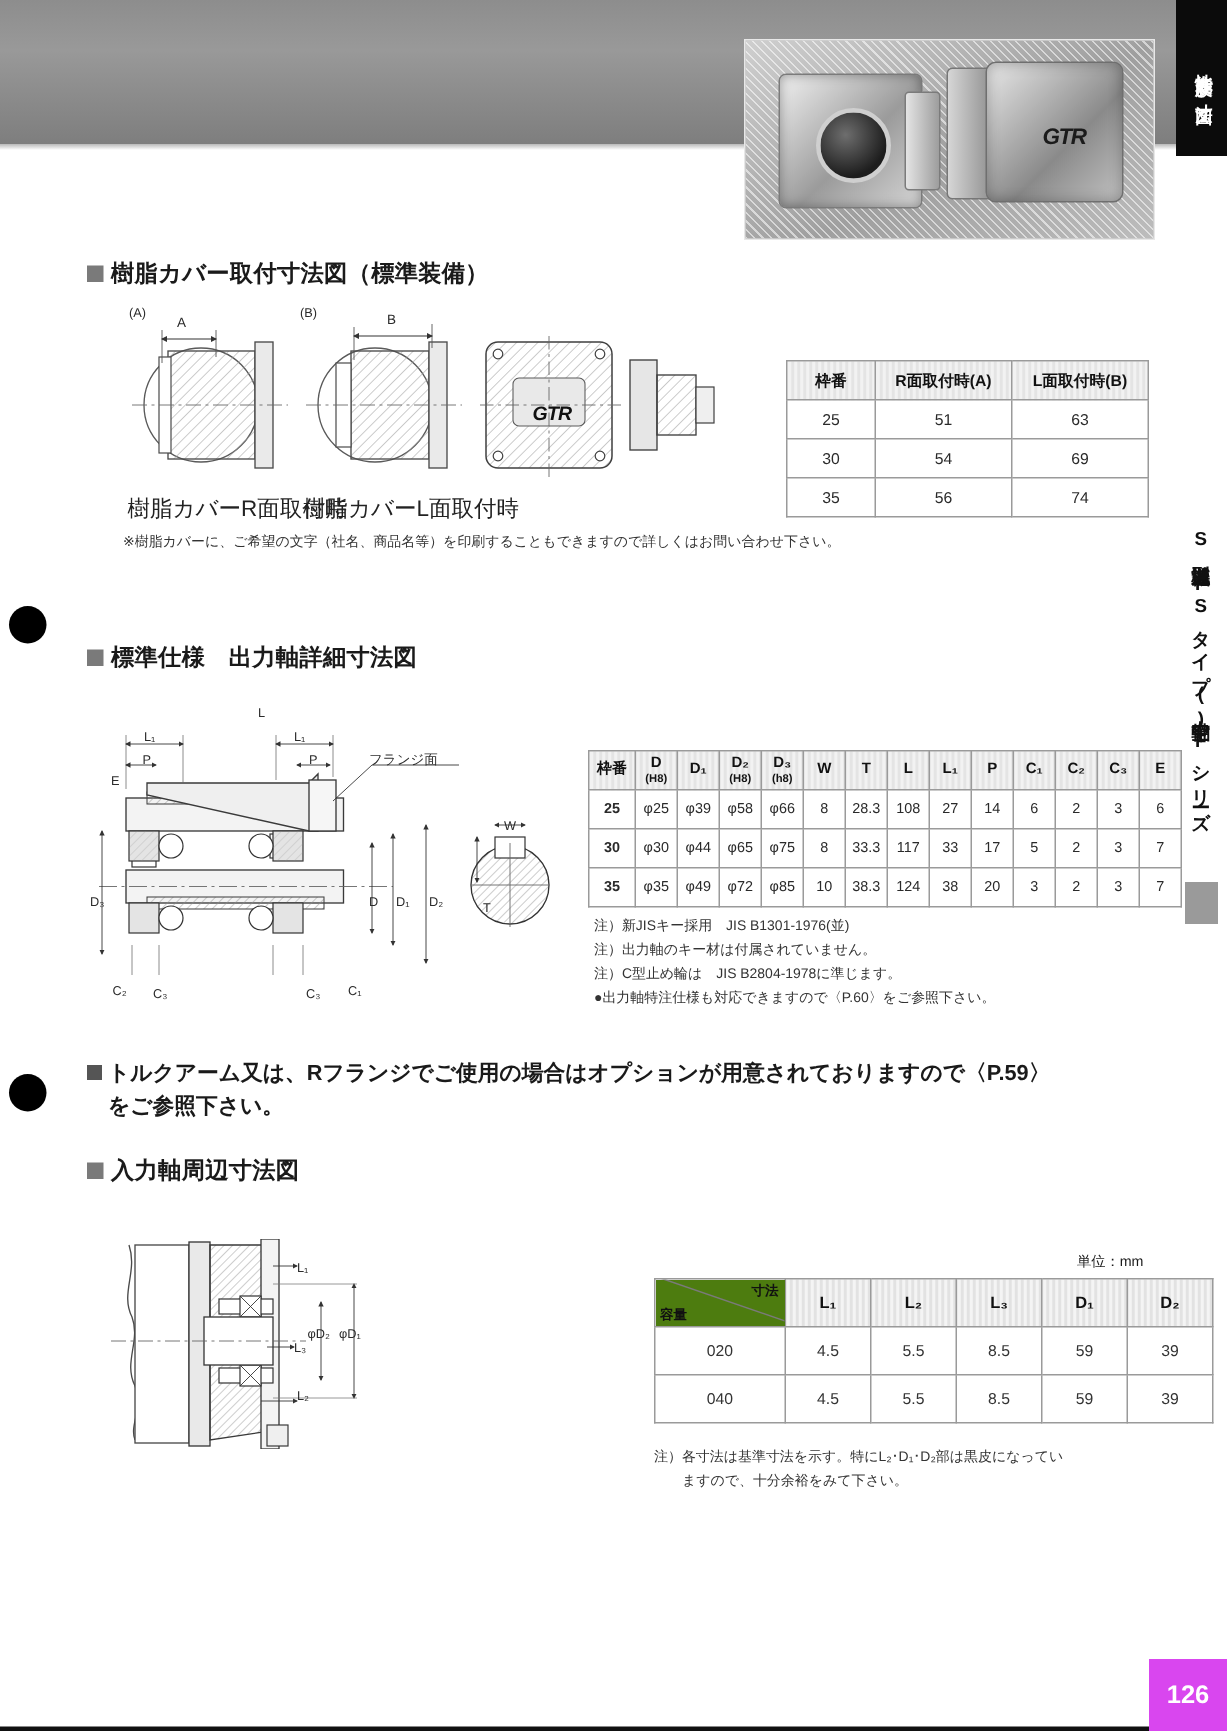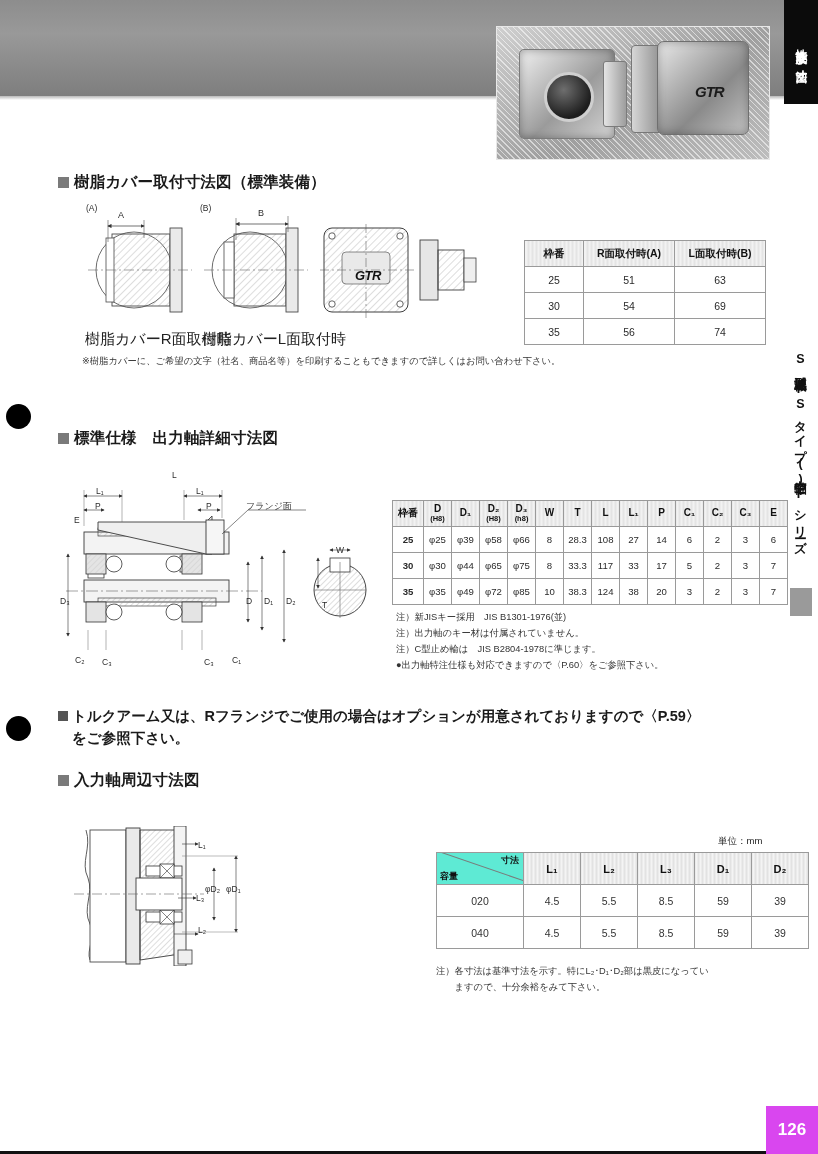--- a/index.html
+++ b/index.html
@@ -96,21 +96,21 @@
   
   #table-output{left:392px;top:500px;font-size:9.4px;}
   #table-output th,#table-output td{height:25px;min-width:23px;padding:0 2px;}
   #table-output thead th{line-height:1.05;font-size:10px;}
   #table-output thead th .u{display:block;font-size:7.5px;font-weight:700;}
   #table-output td{font-size:9.6px;}
   #table-output td:first-child,#table-output th:first-child{font-weight:700;width:26px;}
   
   #table-input{left:436px;top:852px;font-size:10px;}
   #table-input th,#table-input td{height:29px;}
-  #table-input th:first-child{width:86px;padding:0;position:relative;background:#5eead4;}
+  #table-input th:first-child{width:86px;padding:0;position:relative;background:#4d7c0f;}
   #table-input th:not(:first-child),#table-input td:not(:first-child){width:54px;}
   #table-input thead th:not(:first-child){
     background:repeating-linear-gradient(90deg,#f4f4f4 0 2px,#e2e2e2 2px 4px);font-size:11px;}
   #table-input td{font-size:10.5px;color:#333;}
   .diag-cell{position:absolute;inset:0;overflow:hidden;}
   .diag-cell .ln{position:absolute;left:-4px;top:-4px;width:112px;height:1px;background:#7a7a7a;
     transform-origin:0 0;transform:rotate(19deg);}
   .diag-cell .t1{position:absolute;right:4px;top:1px;font-size:9px;}
   .diag-cell .t2{position:absolute;left:3px;bottom:1px;font-size:9px;}
   .unit-lab{position:absolute;font-size:9.5px;}

